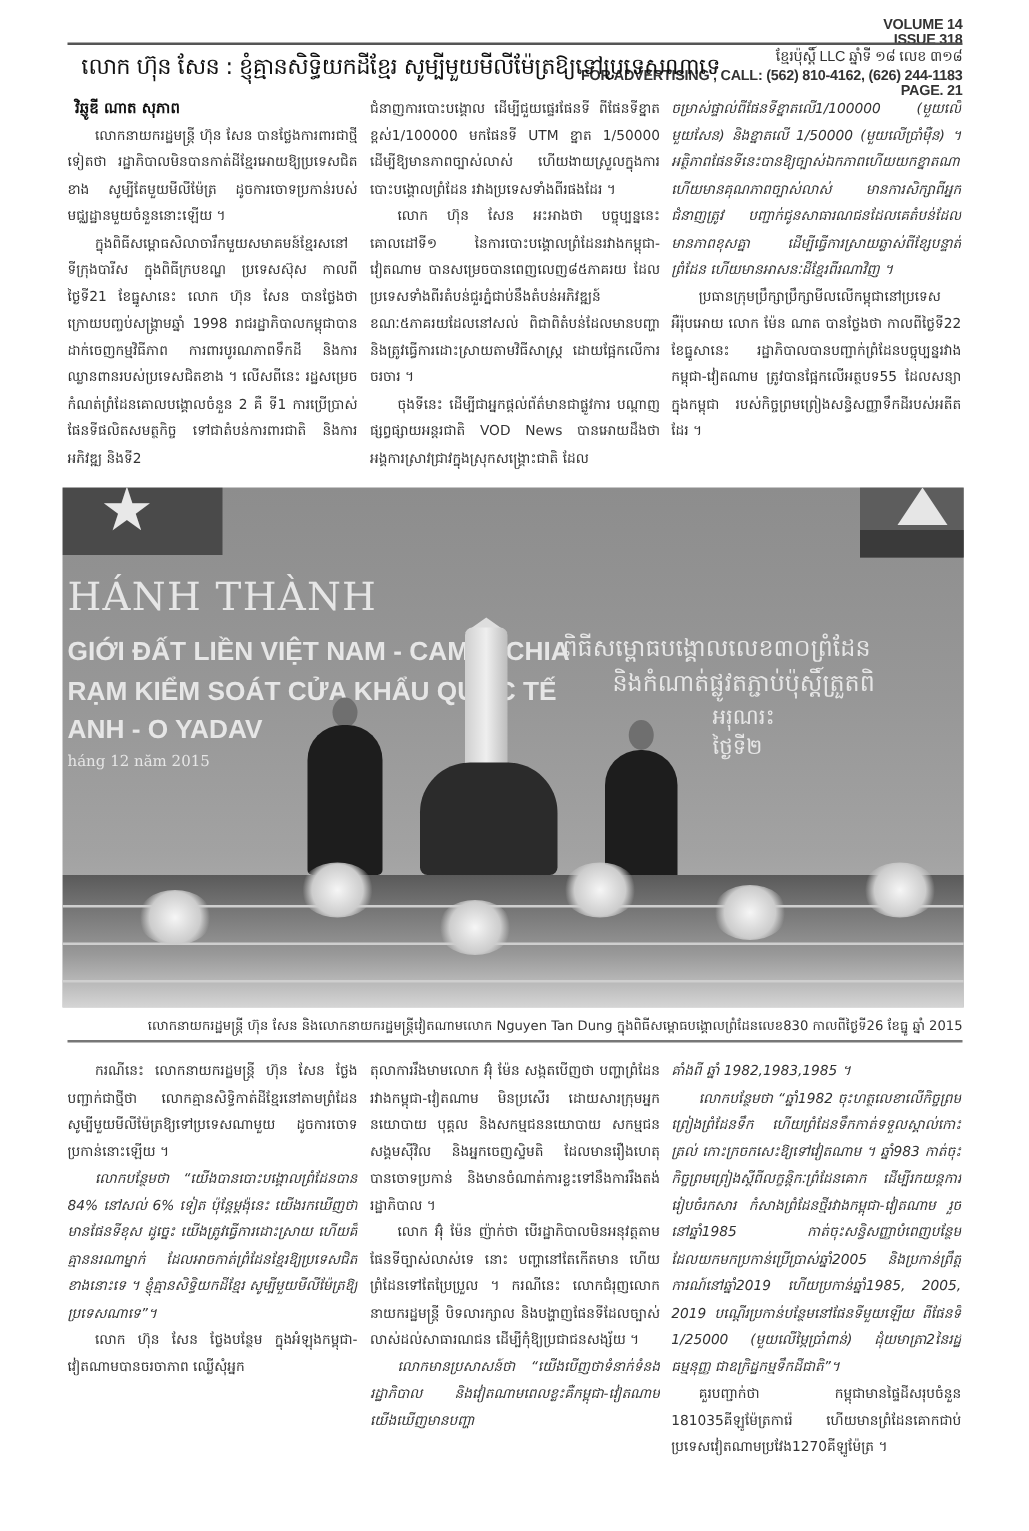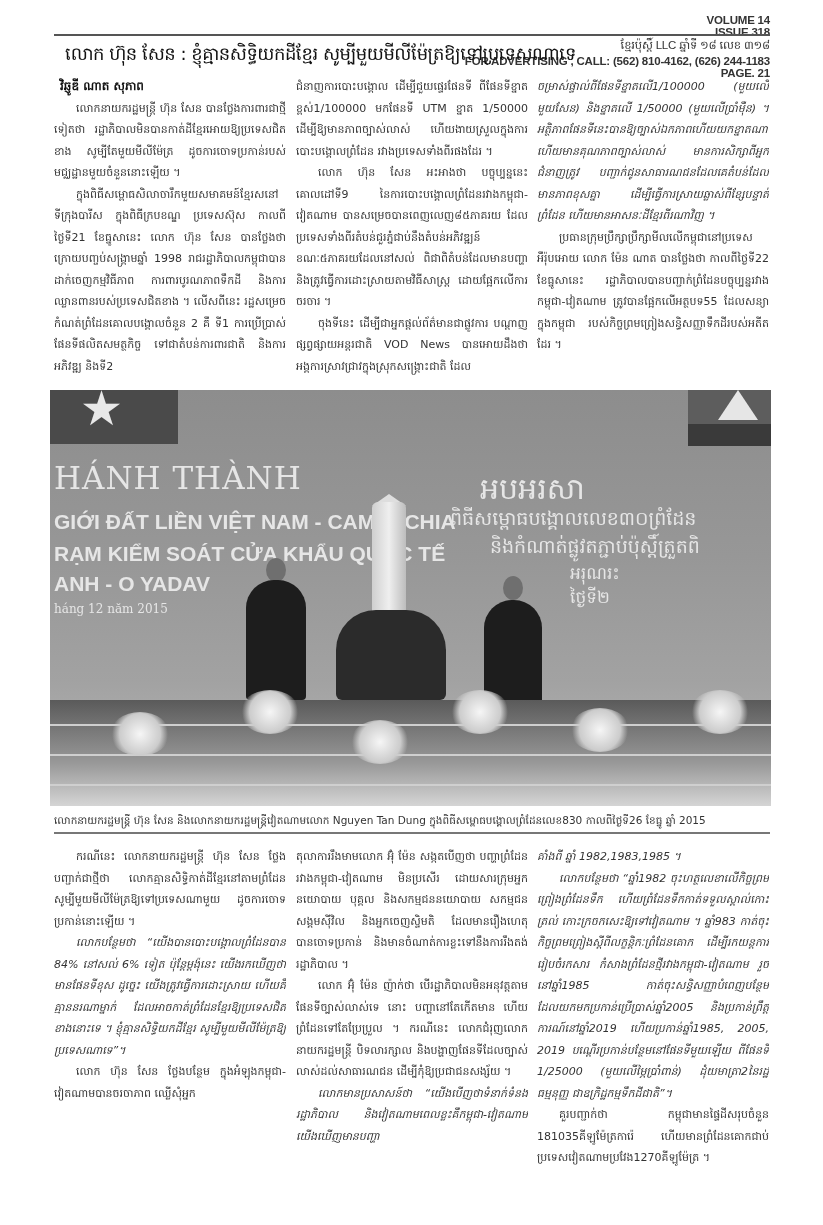--- a/index.html
+++ b/index.html
@@ -13,21 +13,21 @@
   .col p.noind { text-indent: 0; }
   .col .it { font-style: italic; }
   .byline { font-weight: bold; color: #111; font-size: 12px; text-indent: 0 !important; padding-left: 6px; }
   .c1 { left: 54px; top: 76px; width: 232px; height: 310px; }
   .c2 { left: 296px; top: 76px; width: 232px; height: 310px; }
   .c3 { left: 537px; top: 76px; width: 232px; height: 310px; }
   .c4 { left: 54px; top: 846px; width: 232px; height: 360px; }
   .c5 { left: 296px; top: 846px; width: 232px; height: 360px; }
   .c6 { left: 537px; top: 846px; width: 232px; height: 360px; }
   .photo { position: absolute; left: 50px; top: 390px; width: 721px; height: 416px; overflow: hidden; background: linear-gradient(180deg, #8d8d8d 0%, #979797 40%, #a2a2a2 70%, #bbbbbb 100%); }
-  .caption { position: absolute; left: 54px; top: 814px; width: 716px; text-align: left; font-size: 10.5px; color: #333; white-space: nowrap; }
+  .caption { position: absolute; left: 54px; top: 814px; width: 716px; text-align: right; font-size: 10.5px; color: #333; white-space: nowrap; }
   .caption-rule { position: absolute; left: 54px; top: 832px; width: 716px; height: 2px; background: #777; }
   .vn-flag { position: absolute; left: 0; top: 0; width: 128px; height: 54px; background: #4a4a4a; }
   .vn-star { position: absolute; left: 30px; top: -6px; font-size: 48px; color: #e8e8e8; line-height: 48px; }
   .kh-flag { position: absolute; left: 638px; top: 0; width: 83px; height: 56px; background: #5d5d5d; }
   .kh-flag .band { position: absolute; left: 0; bottom: 0; width: 100%; height: 22px; background: #3a3a3a; }
   .kh-flag .temple { position: absolute; left: 30px; top: 0; width: 0; height: 0; border-left: 20px solid transparent; border-right: 20px solid transparent; border-bottom: 30px solid #e6e6e6; }
   .banner-text { position: absolute; color: #e6e6e6; font-family: "DejaVu Serif", serif; white-space: nowrap; }
   .bt1 { left: 4px; top: 70px; font-size: 31px; letter-spacing: 1px; }
   .bt2 { left: 4px; top: 120px; font-size: 21px; font-weight: bold; font-family: "Liberation Sans", sans-serif; }
   .bt3 { left: 4px; top: 152px; font-size: 21px; font-weight: bold; font-family: "Liberation Sans", sans-serif; }
@@ -65,42 +65,41 @@
 
 <h1 class="headline" style="margin:0;">លោក ហ៊ុន សែន : ខ្ញុំគ្មានសិទ្ធិយកដីខ្មែរ សូម្បីមួយមីលីម៉ែត្រឱ្យទៅប្រទេសណាទេ</h1>
 
 <div class="col c1">
   <p class="byline">វិឆ្ញូឌី ណាត សុភាព</p>
   <p>លោកនាយករដ្ឋមន្ត្រី ហ៊ុន សែន បានថ្លែងការពារជាថ្មីទៀតថា រដ្ឋាភិបាលមិនបានកាត់ដីខ្មែរអោយឱ្យប្រទេសជិតខាង សូម្បីតែមួយមីលីម៉ែត្រ ដូចការចោទប្រកាន់របស់មជ្ឈដ្ឋានមួយចំនួននោះឡើយ ។</p>
   <p>ក្នុងពិធីសម្ពោធសិលាចារឹកមួយសមាគមន៍ខ្មែរសនៅទីក្រុងបារីស ក្នុងពិធីក្របខណ្ឌ ប្រទេសស៊ុស កាលពីថ្ងៃទី21 ខែធ្នូសានេះ លោក ហ៊ុន សែន បានថ្លែងថា ក្រោយបញ្ចប់សង្គ្រាមឆ្នាំ 1998 រាជរដ្ឋាភិបាលកម្ពុជាបានដាក់ចេញកម្មវិធីភាព ការពារបូរណភាពទឹកដី និងការឈ្លានពានរបស់ប្រទេសជិតខាង ។ លើសពីនេះ រដ្ឋសម្រេច កំណត់ព្រំដែនគោលបង្គោលចំនួន 2 គឺ ទី1 ការប្រើប្រាស់ផែនទីផលិតសមត្ថកិច្ច ទៅជាតំបន់ការពារជាតិ និងការអភិវឌ្ឍ និងទី2</p>
 </div>
 <div class="col c2">
   <p class="noind">ជំនាញការបោះបង្គោល ដើម្បីជួយផ្ទេរផែនទី ពីផែនទីខ្នាតខ្ពស់1/100000 មកផែនទី UTM ខ្នាត 1/50000 ដើម្បីឱ្យមានភាពច្បាស់លាស់ ហើយងាយស្រួលក្នុងការបោះបង្គោលព្រំដែន រវាងប្រទេសទាំងពីរផងដែរ ។</p>
-  <p>លោក ហ៊ុន សែន អះអាងថា បច្ចុប្បន្ននេះ គោលដៅទី9 នៃការបោះបង្គោលព្រំដែនរវាងកម្ពុជា-វៀតណាម បានសម្រេចបានពេញលេញ៨៥ភាគរយ ដែលប្រទេសទាំងពីរតំបន់ជួរភ្នំជាប់នឹងតំបន់អភិវឌ្ឍន៍ ខណៈ៥ភាគរយដែលនៅសល់ ពិជាពិតំបន់ដែលមានបញ្ហា និងត្រូវធ្វើការដោះស្រាយតាមវិធីសាស្ត្រ ដោយផ្អែកលើការចរចារ ។</p>
+  <p>លោក ហ៊ុន សែន អះអាងថា បច្ចុប្បន្ននេះ គោលដៅទី១ នៃការបោះបង្គោលព្រំដែនរវាងកម្ពុជា-វៀតណាម បានសម្រេចបានពេញលេញ៨៥ភាគរយ ដែលប្រទេសទាំងពីរតំបន់ជួរភ្នំជាប់នឹងតំបន់អភិវឌ្ឍន៍ ខណៈ៥ភាគរយដែលនៅសល់ ពិជាពិតំបន់ដែលមានបញ្ហា និងត្រូវធ្វើការដោះស្រាយតាមវិធីសាស្ត្រ ដោយផ្អែកលើការចរចារ ។</p>
   <p>ចុងទីនេះ ដើម្បីជាអ្នកផ្ដល់ព័ត៌មានជាផ្លូវការ បណ្ដាញផ្សព្វផ្សាយអន្តរជាតិ VOD News បានអោយដឹងថា អង្គការស្រាវជ្រាវក្នុងស្រុកសង្គ្រោះជាតិ ដែល</p>
 </div>
 <div class="col c3">
   <p class="noind it">ចម្រាស់ផ្ទាល់ពីផែនទីខ្នាតលើ1/100000 (មួយលើមួយសែន) និងខ្នាតលើ 1/50000 (មួយលើប្រាំម៉ឺន) ។ អត្ថិភាពផែនទីនេះបានឱ្យច្បាស់ឯកភាពហើយយកខ្នាតណា ហើយមានគុណភាពច្បាស់លាស់ មានការសិក្សាពីអ្នកជំនាញត្រូវ បញ្ជាក់ជូនសាធារណជនដែលគេតំបន់ដែលមានភាពខុសគ្នា ដើម្បីធ្វើការស្រាយឆ្លាស់ពីខ្សែបន្ទាត់ព្រំដែន ហើយមានអាសនៈដីខ្មែរពីរណាវិញ ។</p>
   <p>ប្រធានក្រុមប្រឹក្សាប្រឹក្សាមីលលើកម្ពុជានៅប្រទេសអឺរ៉ុបអោយ លោក ម៉ែន ណាត បានថ្លែងថា កាលពីថ្ងៃទី22 ខែធ្នូសានេះ រដ្ឋាភិបាលបានបញ្ជាក់ព្រំដែនបច្ចុប្បន្នរវាងកម្ពុជា-វៀតណាម ត្រូវបានផ្អែកលើអត្ថបទ55 ដែលសន្យាក្នុងកម្ពុជា របស់កិច្ចព្រមព្រៀងសន្ធិសញ្ញាទឹកដីរបស់អតីតដែរ ។</p>
 </div>
 
 <div class="photo">
   <div class="vn-flag">
       <span class="vn-star">★</span>
     </div>
   <div class="kh-flag">
       <div class="temple"></div>
       <div class="band"></div>
     </div>
   <div class="banner-text bt1">HÁNH THÀNH</div>
   <div class="banner-text bt2">GIỚI ĐẤT LIỀN VIỆT NAM - CAMPUCHIA</div>
   <div class="banner-text bt3">RẠM KIỂM SOÁT CỬA KHẨU QUỐC TẾ</div>
   <div class="banner-text bt4">ANH - O YADAV</div>
   <div class="banner-text bt5">háng 12 năm 2015</div>
-  <div class="banner-text kt1">អបអរសា</div>
   <div class="banner-text kt2">ពិធីសម្ពោធបង្គោលលេខ៣០ព្រំដែន</div>
   <div class="banner-text kt3">និងកំណាត់ផ្លូវតភ្ជាប់ប៉ុស្តិ៍ត្រួតពិ</div>
   <div class="banner-text kt4">អរុណរះ</div>
   <div class="banner-text kt5">ថ្ងៃទី២</div>
   <div class="pillar-cap"></div>
   <div class="pillar"></div>
   <div class="drape"></div>
   <div class="head h1"></div>
   <div class="person p1"></div>
   <div class="head h2"></div>

